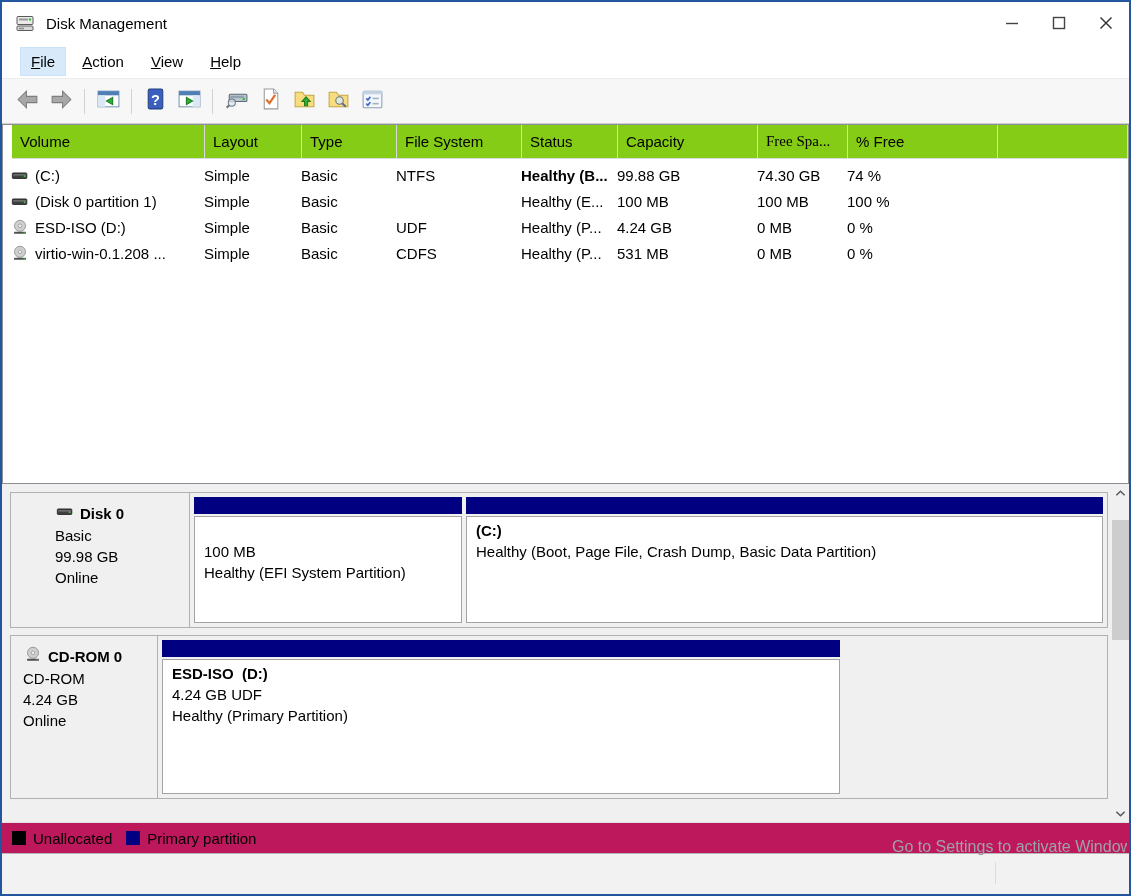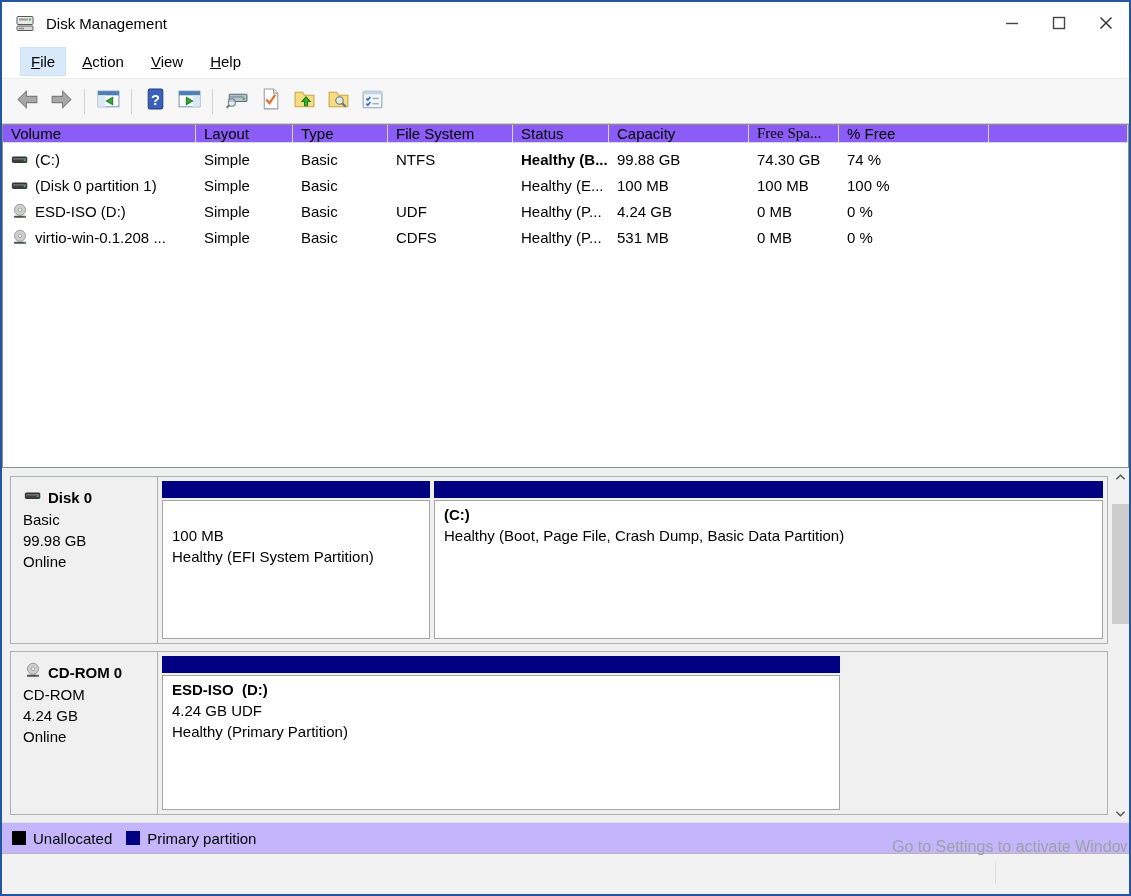--- a/index.html
+++ b/index.html
@@ -27,21 +27,21 @@
   .toolbar { flex:0 0 46px; background:#f7f7f7; border-top:1px solid #ececec;
              border-bottom:1px solid #cfcfcf; display:flex; align-items:center; padding-left:8px; }
   .tbtn { width:34px; height:34px; border:none; background:transparent; display:flex;
           align-items:center; justify-content:center; }
   .tbtn svg { width:25px; height:25px; }
   .tsep { width:1px; height:25px; background:#d2d2d2; margin:0 6px; }
 
   
   .listview { flex:1 1 auto; background:#fff; border:1px solid #8a8f96; display:flex;
               flex-direction:column; overflow:hidden; }
-  .lv-header { display:flex; height:18px; background:#8b5cf6; border-bottom:1px solid #dadada; flex:0 0 auto; }
+  .lv-header { display:flex; height:34px; background:#84cc16; border-bottom:1px solid #dadada; flex:0 0 auto;margin-left:9px; }
   .hcell { border-right:1px solid #d9d9d9; display:flex; align-items:center; padding-left:8px;
            white-space:nowrap; overflow:hidden; }
   .lv-body { flex:1; overflow:hidden; padding-top:3px; }
   .lv-row { display:flex; height:26px; align-items:center; }
   .cell { padding-left:8px; white-space:nowrap; overflow:hidden; display:flex; align-items:center; }
   .vol-icon { width:18px; height:17px; margin-right:6px; flex:0 0 auto; }
   .vol-icon svg { width:100%; height:100%; }
 
   
   .graphical { flex:0 0 338px; background:#f0f0f0; display:flex; }
@@ -60,21 +60,21 @@
   .pline.ptitle { font-weight:bold; }
 
   
   .vscroll { flex:0 0 17px; background:#f0f0f0; display:flex; flex-direction:column; }
   .sb-btn { flex:0 0 17px; display:flex; align-items:center; justify-content:center; }
   .sb-btn svg { width:11px; height:8px; }
   .sb-track { flex:1; position:relative; }
   .sb-thumb { position:absolute; top:19px; left:0; width:17px; height:120px; background:#cdcdcd; }
 
   
-  .legendbar { flex:0 0 32px; background:#c4b5fd; border-top:1px solid #e2e2e2;
+  .legendbar { flex:0 0 32px; background:#be185d; border-top:1px solid #e2e2e2;
                border-bottom:1px solid #b7b7b7; display:flex; align-items:center; padding-left:10px; }
   .lg-item { display:flex; align-items:center; gap:7px; margin-right:14px; }
   .lg-sq { width:14px; height:14px; display:inline-block; }
   .statusbar { flex:0 0 40px; background:#f2f2f2; position:relative; }
   .sb-divider { position:absolute; left:993px; top:8px; width:1px; height:22px; background:#dcdcdc; }
 
   
   .watermark { position:absolute; left:890px; top:832px; right:2px; overflow:hidden; pointer-events:none; }
   .wm1 { font-size:23px; color:#a2a6aa; white-space:nowrap; padding-left:33px; }
   .wm2 { font-size:16px; color:#9da2a7; white-space:nowrap; margin-top:4px; }
@@ -363,21 +363,21 @@
           </div>
           <div class="cell" style="flex: 1 1 auto;">
             <span></span>
           </div>
         </div>
       </div>
   </div>
 
   <div class="graphical">
     <div class="disks" id="disks">
-        <div class="disk-row" style="height: 168px;">
+        <div class="disk-row" style="height: 136px; padding-left: 32px;">
           <div class="disk-head">
             <div class="disk-name">
               <span><svg viewBox="0 0 20 20">
                   <rect x="1" y="7" width="17" height="6.5" rx="1" fill="#3f3f3f" stroke="#222"></rect>
                   <rect x="2" y="8.2" width="15" height="2" fill="#6c6c6c"></rect>
                   <circle cx="15.5" cy="11" r="1.2" fill="#35c13f"></circle>
                 </svg></span>
               <span>Disk 0</span>
             </div>
             <div class="disk-line">Basic</div>

